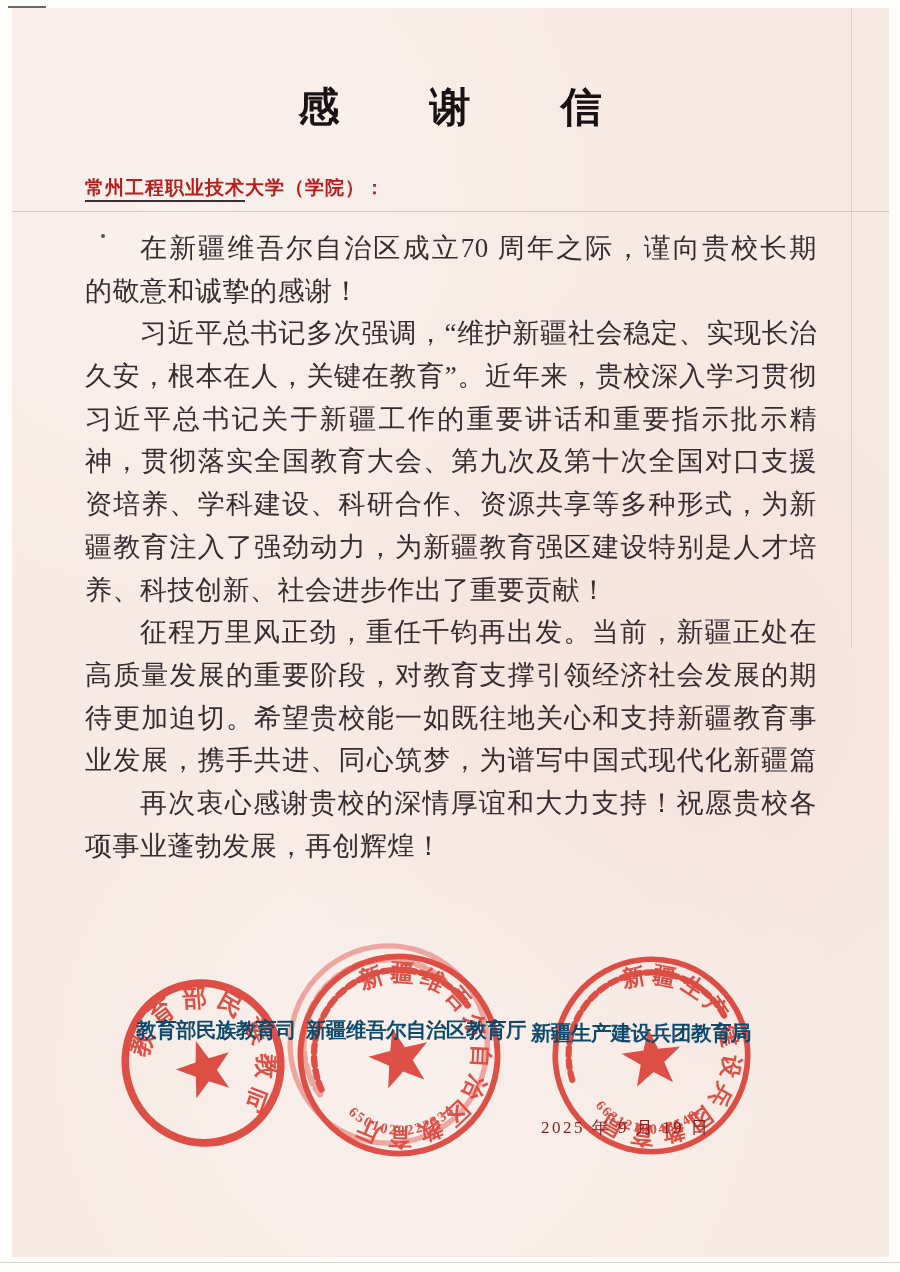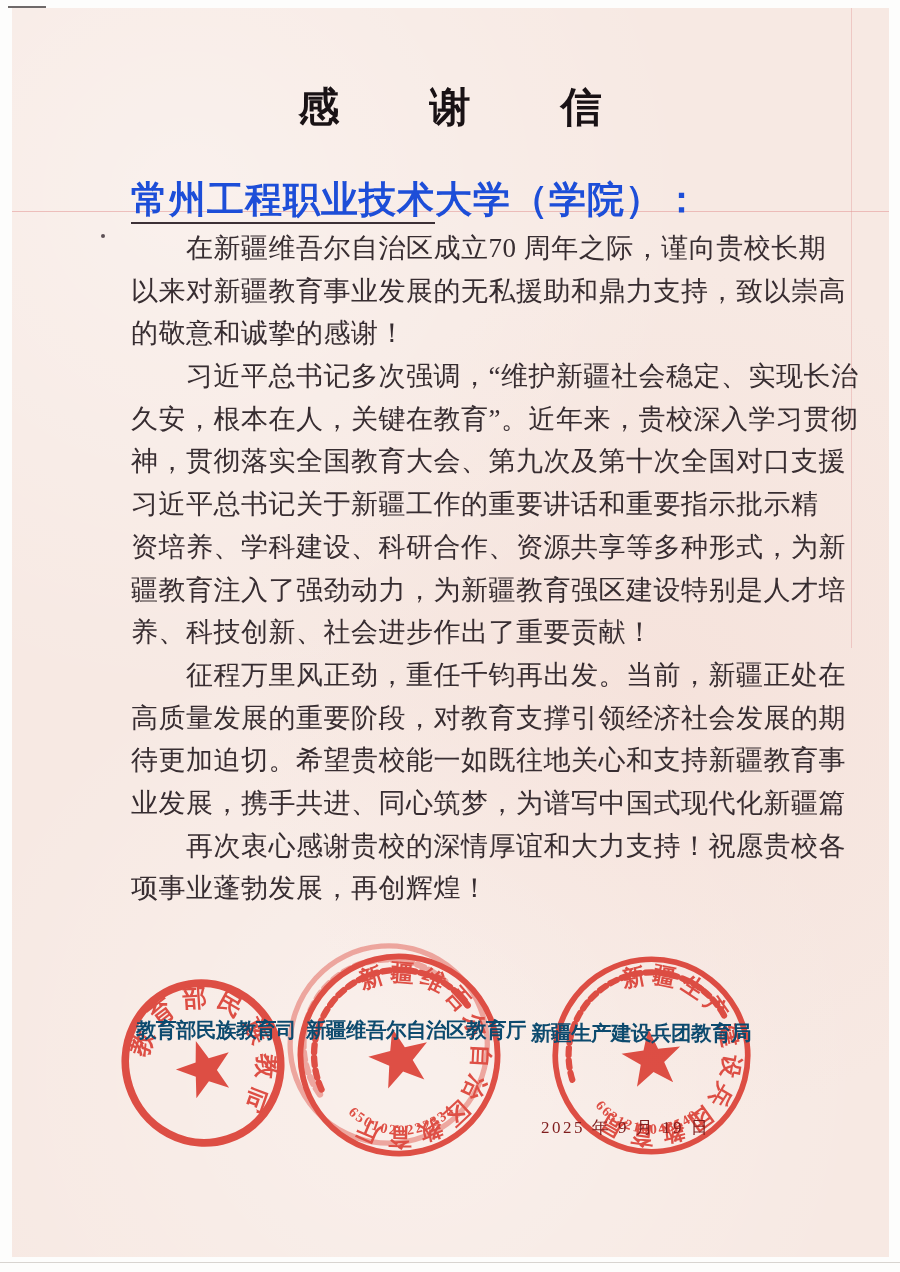--- a/index.html
+++ b/index.html
@@ -26,34 +26,33 @@
   .speck{position:absolute;left:101px;top:234px;width:4px;height:4px;border-radius:50%;background:#41343b;opacity:.85;}
 
   .title{
     position:absolute;left:0;top:80px;width:900px;
     text-align:center;text-indent:40px;
     font-size:41px;font-weight:bold;color:#191215;
     letter-spacing:40px;
   }
   .salutation{
     position:absolute;left:85px;top:175px;
-    font-size:37px;font-weight:600;color:#1d4ed8;letter-spacing:1px;white-space:nowrap;margin-left:46px;
+    font-size:19px;font-weight:600;color:#b91c1c;letter-spacing:1px;white-space:nowrap;
   }
   .salutation .u{border-bottom:2.5px solid #3c3036;padding-bottom:2px;}
 
   .bodytext{
     position:absolute;left:85px;top:227px;width:732px;
     font-size:27px;color:#372d31;line-height:42.7px;
     letter-spacing:.5px;
   }
   .bodytext .line{
     display:block;height:42.7px;
     text-align:justify;text-align-last:justify;
     white-space:nowrap;
-    margin-left:46px;
   }
   .bodytext .line.first{text-indent:55px;}
   .bodytext .line.parend{text-align-last:left;}
 
   .sig{
     position:absolute;font-weight:bold;color:#0c4a6e;
     font-size:20.5px;letter-spacing:-.5px;white-space:nowrap;z-index:6;
   }
   .sig1{left:136px;top:1016px;}
   .sig2{left:306px;top:1016px;}
@@ -79,26 +78,25 @@
   <div class="scanline-v"></div>
   <div class="bottom-line"></div>
   <div class="speck"></div>
 
   <div class="title">感 谢 信</div>
 
   <div class="salutation"><span class="u">常州工程职业技术</span><span>大学（学院）：</span></div>
 
   <div class="bodytext">
       <div class="line first">在新疆维吾尔自治区成立70 周年之际，谨向贵校长期</div>
-      <div class="line">以来对新疆教育事业发展的无私援助和鼎力支持，致以崇高</div>
       <div class="line parend">的敬意和诚挚的感谢！</div>
       <div class="line first">习近平总书记多次强调，“维护新疆社会稳定、实现长治</div>
       <div class="line">久安，根本在人，关键在教育”。近年来，贵校深入学习贯彻</div>
+      <div class="line">习近平总书记关于新疆工作的重要讲话和重要指示批示精</div>
       <div class="line">神，贯彻落实全国教育大会、第九次及第十次全国对口支援</div>
-      <div class="line">习近平总书记关于新疆工作的重要讲话和重要指示批示精</div>
       <div class="line">资培养、学科建设、科研合作、资源共享等多种形式，为新</div>
       <div class="line">疆教育注入了强劲动力，为新疆教育强区建设特别是人才培</div>
       <div class="line parend">养、科技创新、社会进步作出了重要贡献！</div>
       <div class="line first">征程万里风正劲，重任千钧再出发。当前，新疆正处在</div>
       <div class="line">高质量发展的重要阶段，对教育支撑引领经济社会发展的期</div>
       <div class="line">待更加迫切。希望贵校能一如既往地关心和支持新疆教育事</div>
       <div class="line">业发展，携手共进、同心筑梦，为谱写中国式现代化新疆篇</div>
       <div class="line first">再次衷心感谢贵校的深情厚谊和大力支持！祝愿贵校各</div>
       <div class="line parend">项事业蓬勃发展，再创辉煌！</div>
     </div>

